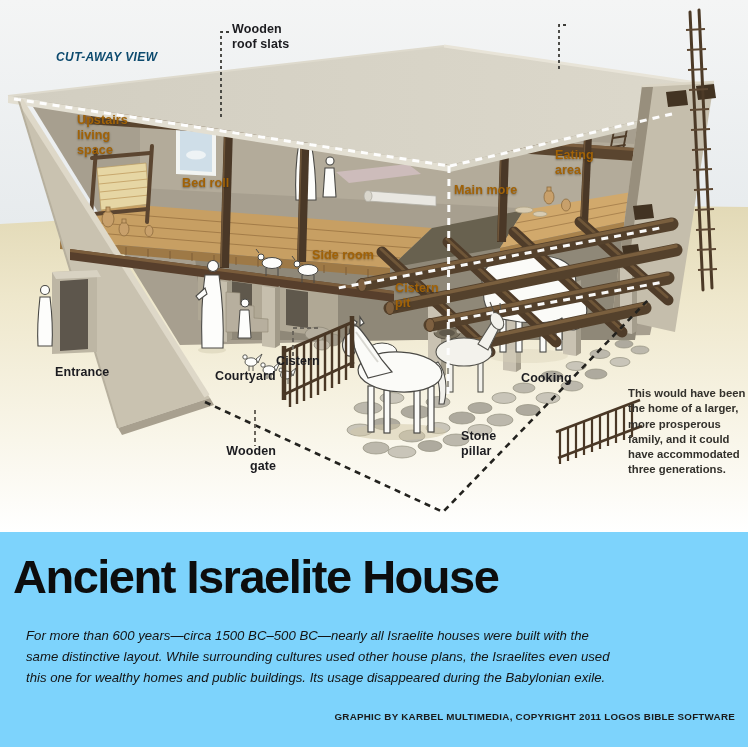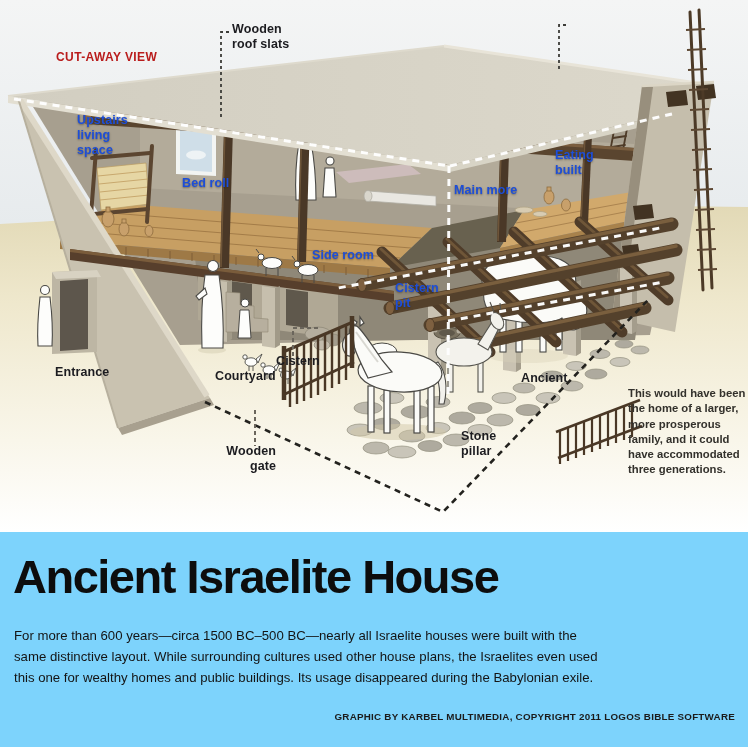--- a/index.html
+++ b/index.html
@@ -3,30 +3,30 @@
 <meta charset="utf-8">
 <style>
   html,body{margin:0;padding:0;background:#fff;}
   #page{position:relative;width:748px;height:747px;background:#fff;overflow:hidden;
         font-family:"Liberation Sans",sans-serif;}
   .scene{position:absolute;left:0;top:0;width:748px;height:532px;}
   .scene svg{position:absolute;left:0;top:0;}
   .lbl{position:absolute;font-weight:bold;font-size:12.5px;line-height:1.18;
        white-space:pre-line;letter-spacing:.1px;}
   .lbl-dark{color:#1c1c20;}
-  .lbl-light{color:#1d4ed8;text-shadow:0 1px 2px rgba(45,38,22,.5);}
+  .lbl-light{color:#a16207;text-shadow:0 1px 2px rgba(45,38,22,.5);}
   .lbl-right{text-align:right;}
-  .viewlbl{position:absolute;font-weight:bold;font-size:12px;letter-spacing:.4px;color:#b91c1c;}
+  .viewlbl{position:absolute;font-weight:bold;font-size:12px;letter-spacing:.4px;color:#0c4a6e;font-style:italic;}
   .note{position:absolute;font-size:11.3px;line-height:1.35;color:#33312c;
         white-space:pre-line;width:142px;font-weight:bold;margin-left:44px;}
   .article{position:absolute;left:0;top:532px;width:748px;height:215px;background:#7dd3fc;}
   .title{position:absolute;left:13px;top:20px;font-weight:bold;font-size:47px;
          line-height:1.05;color:#0d0d0d;letter-spacing:-1.5px;}
-  .body{position:absolute;left:14px;top:94px;font-size:13.2px;line-height:1.58;
-        color:#141414;white-space:pre-line;}
+  .body{position:absolute;left:26px;top:94px;font-size:13.2px;line-height:1.58;
+        color:#141414;white-space:pre-line;font-style:italic;}
   .credit{position:absolute;right:13px;top:179px;font-size:9.8px;color:#1b1b1b;letter-spacing:.25px;font-weight:bold;}
 </style>
 </head>
 <body>
 
 <div id="page">
 
   <div class="scene">
     <svg width="748" height="532" viewBox="0 0 748 532">
       <defs>
@@ -440,31 +440,31 @@
     </svg>
 
     <div class="viewlbl" style="left:56px;top:50px">CUT-AWAY VIEW</div>
     <div class="lbl lbl-dark" style="left:232px;top:22px">Wooden
 roof slats</div>
     <div class="lbl lbl-light" style="left:77px;top:113px">Upstairs
 living
 space</div>
     <div class="lbl lbl-light" style="left:182px;top:176px">Bed roll</div>
     <div class="lbl lbl-light" style="left:555px;top:148px">Eating
-built</div>
+area</div>
     <div class="lbl lbl-light" style="left:454px;top:183px">Main more</div>
     <div class="lbl lbl-light" style="left:312px;top:248px">Side room</div>
     <div class="lbl lbl-light" style="left:395px;top:281px">Cistern
 pit</div>
     <div class="lbl lbl-dark" style="left:276px;top:354px">Cistern</div>
     <div class="lbl lbl-dark" style="left:215px;top:369px">Courtyard</div>
     <div class="lbl lbl-dark" style="left:55px;top:365px">Entrance</div>
     <div class="lbl lbl-dark lbl-right" style="left:216px;top:444px;width:60px">Wooden
 gate</div>
-    <div class="lbl lbl-dark" style="left:521px;top:371px">Ancient</div>
+    <div class="lbl lbl-dark" style="left:521px;top:371px">Cooking</div>
     <div class="lbl lbl-dark" style="left:461px;top:429px">Stone
 pillar</div>
     <div class="note" style="left:584px;top:386px">This would have been
 the home of a larger,
 more prosperous
 family, and it could
 have accommodated
 three generations.</div>
   </div>
 

